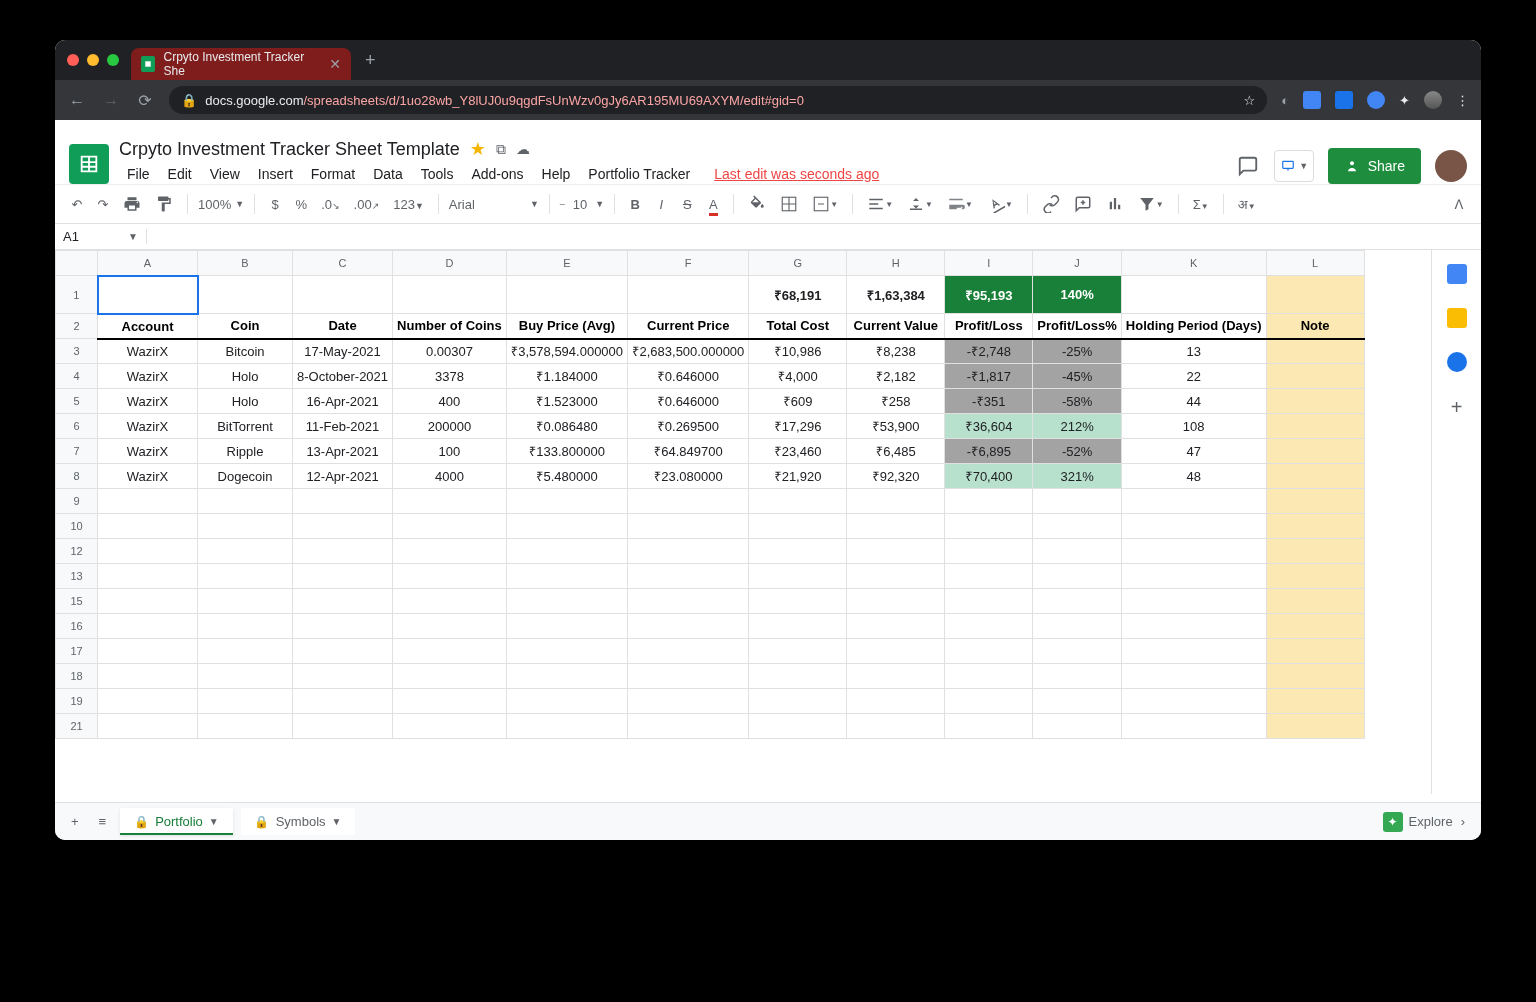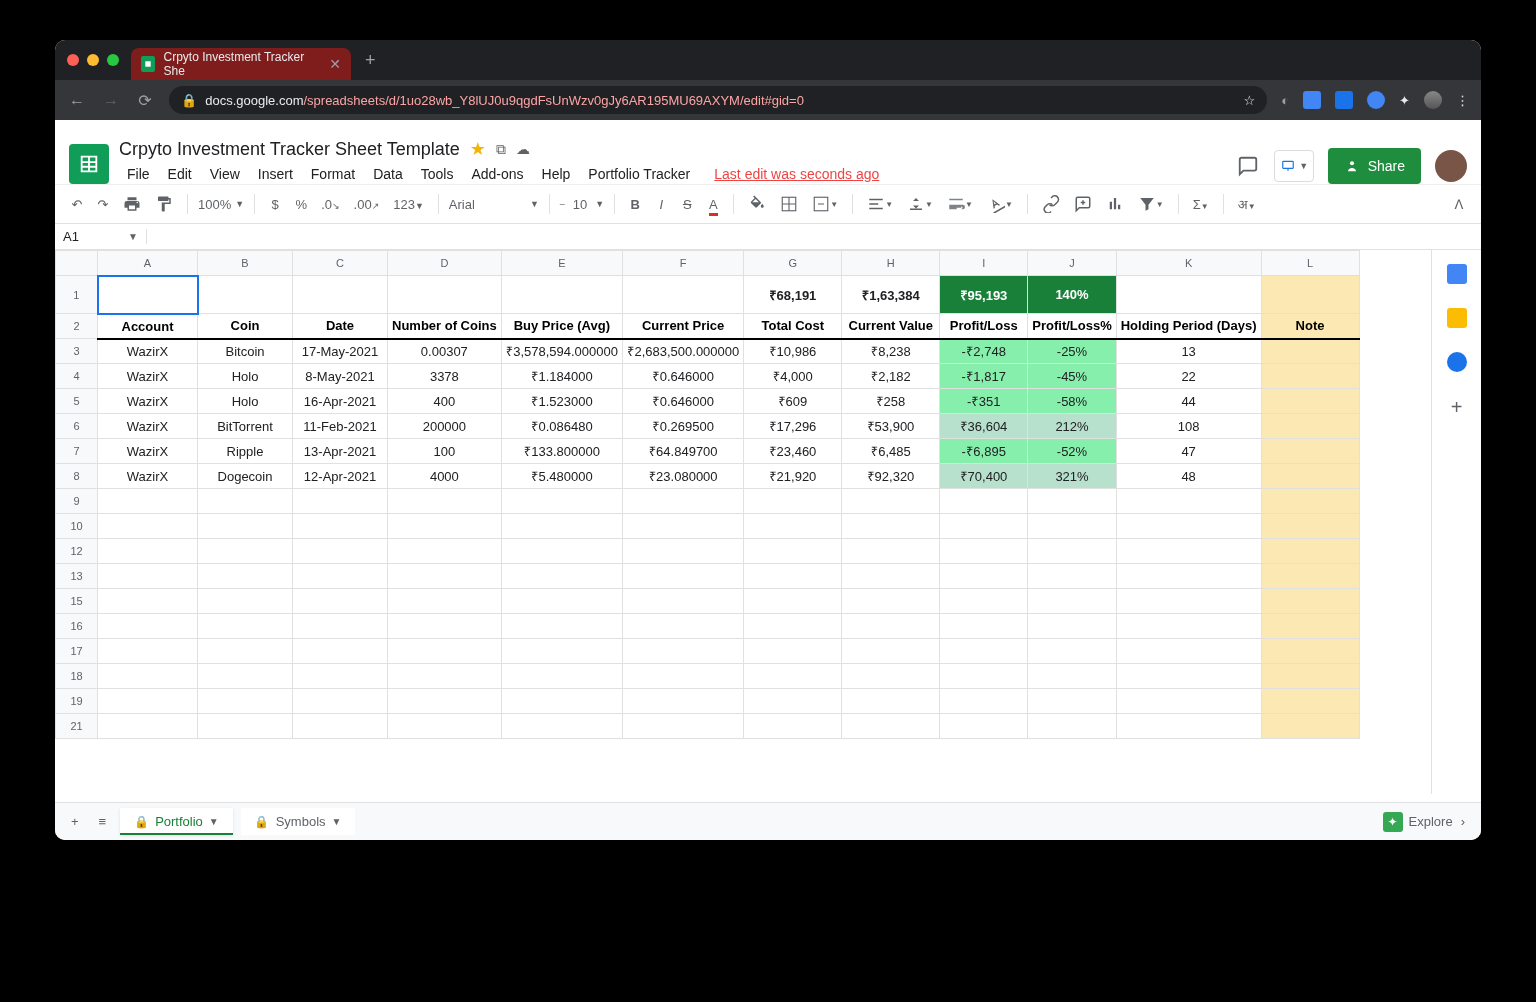--- a/index.html
+++ b/index.html
@@ -62,21 +62,21 @@
 .main-grid{flex:1;overflow:hidden;}
 table{border-collapse:collapse;table-layout:fixed;}
 th,td{border:1px solid #e0e0e0;height:25px;font-size:13px;text-align:center;padding:0 4px;white-space:nowrap;overflow:hidden;}
 th{background:#f8f9fa;font-weight:400;color:#5f6368;font-size:11px;}
 .rowh{width:42px;background:#f8f9fa;color:#5f6368;font-size:11px;text-align:center;}
 .colh{height:24px;}
 .sel{border:2px solid #1a73e8 !important;}
 .hdr-cell{font-weight:700;color:#000;border-bottom:2px solid #000 !important;}
 .sum-dk{background:#188038;color:#fff;font-weight:700;}
 .sum-b{font-weight:700;}
-.neg{background:#86efac;}
+.neg{background:#a3a3a3;}
 .pos{background:#b7e1cd;}
 .notes-col{background:#fce8b2;}
 tr.r1 td{height:38px;}
 
 .sidepanel{width:50px;border-left:1px solid #e0e0e0;display:flex;flex-direction:column;align-items:center;padding-top:14px;gap:24px;}
 .sidepanel .sp{width:20px;height:20px;border-radius:3px;}
 
 
 .sheet-tabs{position:absolute;bottom:0;left:0;right:0;height:38px;border-top:1px solid #e0e0e0;background:#f8f9fa;display:flex;align-items:center;padding:0 10px;gap:8px;}
 .st-btn{color:#5f6368;padding:0 6px;cursor:pointer;}
@@ -336,21 +336,21 @@
               <td class="">₹8,238</td>
               <td class="neg">-₹2,748</td>
               <td class="neg">-25%</td>
               <td class="">13</td>
               <td class=" notes-col"></td>
             </tr>
             <tr>
               <th class="rowh">4</th>
               <td class="">WazirX</td>
               <td class="">Holo</td>
-              <td class="">8-May-2021</td>
+              <td class="">8-October-2021</td>
               <td class="">3378</td>
               <td class="">₹1.184000</td>
               <td class="">₹0.646000</td>
               <td class="">₹4,000</td>
               <td class="">₹2,182</td>
               <td class="neg">-₹1,817</td>
               <td class="neg">-45%</td>
               <td class="">22</td>
               <td class=" notes-col"></td>
             </tr>

